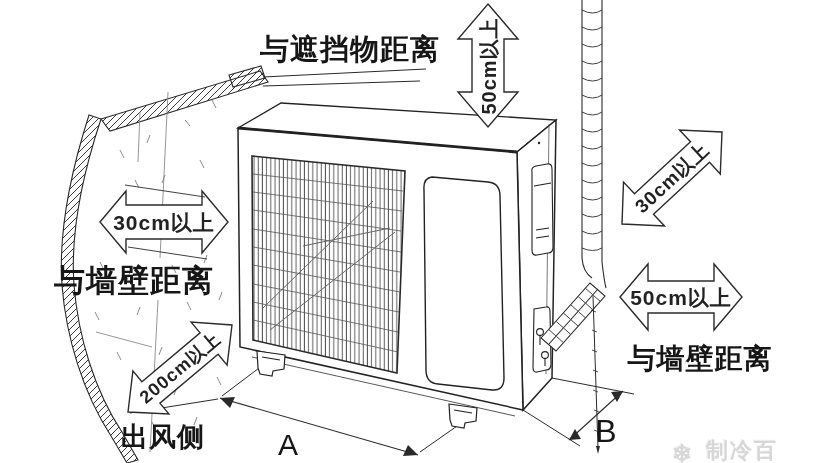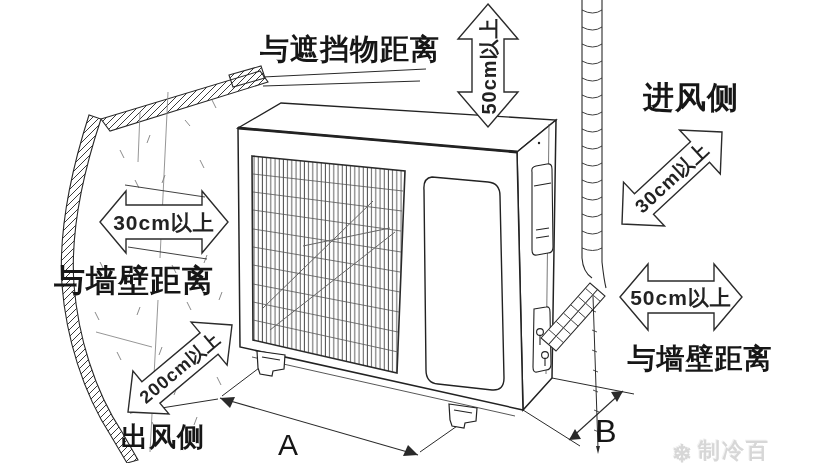--- a/index.html
+++ b/index.html
@@ -1,18 +1,18 @@
 <!DOCTYPE html>
 <html><head>
 <meta charset="utf-8">
 <style>
   html,body{margin:0;padding:0;background:#fff;}
   #stage{
     position:relative;width:786px;height:463px;background:#ffffff;overflow:hidden;
-    font-family:"Liberation Sans",sans-serif;color:#111;
+    font-family:"Liberation Sans",sans-serif;color:#111;text-align:center;
   }
   #stage svg{position:absolute;left:0;top:0;}
   .lbl{
     position:absolute;white-space:nowrap;color:#161616;
     transform:translate(-50%,-50%);line-height:1;letter-spacing:1px;
   }
   .cjk-big{font-size:30px;font-weight:600;}
   .arrow-txt{font-weight:600;color:#222;}
   .dim-letter{font-size:30px;font-weight:500;letter-spacing:0;}
   .watermark{
@@ -229,21 +229,20 @@
       <line x1="623" y1="391" x2="569" y2="440"></line>
       <path d="M623,391 L611,392 L617,402 Z" fill="#2a2a2a" stroke="none"></path>
       <path d="M569,440 L581,439 L575,429 Z" fill="#2a2a2a" stroke="none"></path>
     </g>
   </svg>
 
   <div class="lbl cjk-big" style="left:350px;top:49px;font-size:29px;">与遮挡物距离</div>
 
   <div class="lbl arrow-txt" style="left:489px;top:66px;font-size:20px;transform:translate(-50%,-50%) rotate(-90deg);">50cm以上</div>
 
-  <div class="lbl cjk-big" style="left:691px;top:97px;font-size:31px;">进风侧</div>
 
   <div class="lbl arrow-txt" style="left:672px;top:178px;font-size:19px;transform:translate(-50%,-50%) rotate(-43deg);">30cm以上</div>
 
   <div class="lbl arrow-txt" style="left:681px;top:297px;font-size:21px;">50cm以上</div>
 
   <div class="lbl cjk-big" style="left:700px;top:359px;font-size:28px;">与墙壁距离</div>
 
   <div class="lbl arrow-txt" style="left:164px;top:222px;font-size:21px;">30cm以上</div>
 
   <div class="lbl cjk-big" style="left:134px;top:280px;font-size:31px;">与墙壁距离</div>

